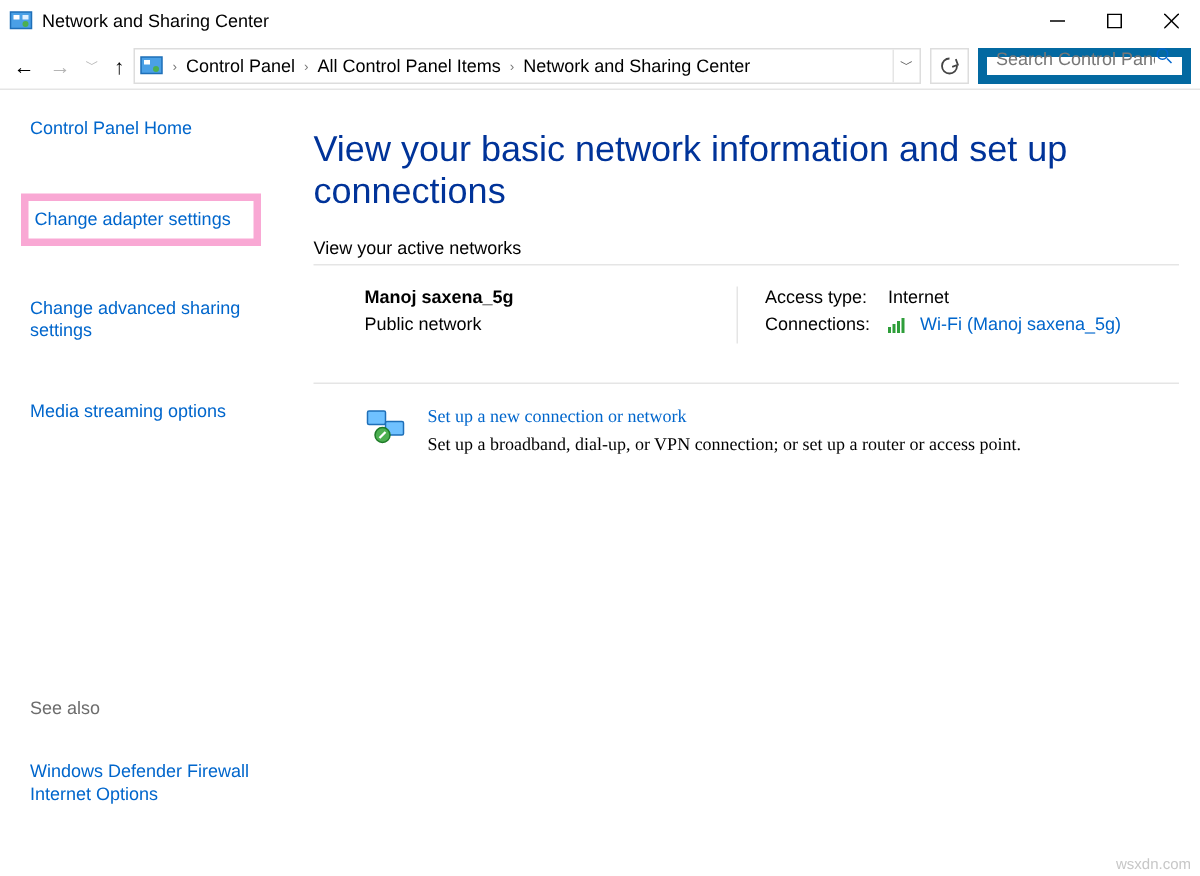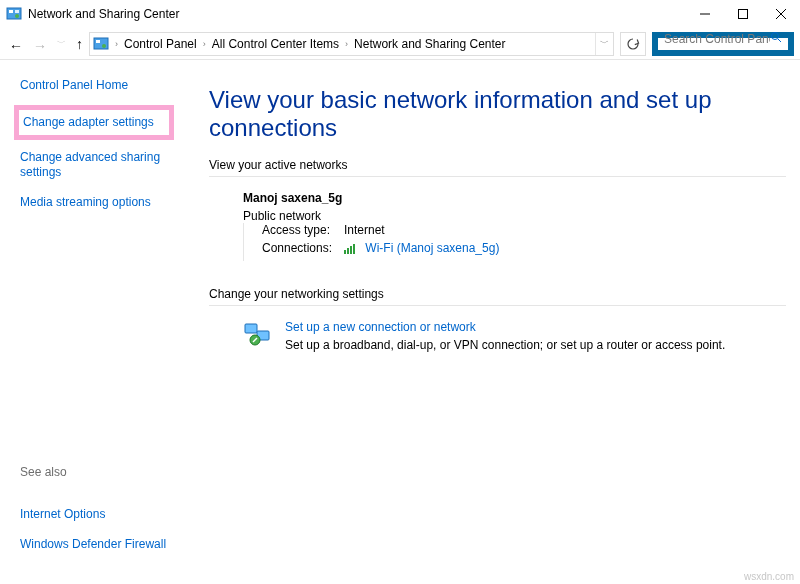--- a/index.html
+++ b/index.html
@@ -49,45 +49,45 @@
   .refresh-btn {
     border:1px solid #ddd; width:26px; height:24px; display:flex; align-items:center; justify-content:center;
   }
   .search {
     display:flex; align-items:flex-end;
     border:6px solid #0369a1; height:24px; width:142px; margin:0 6px 0 6px; padding:4px 6px;
     color:#777;
   }
   .search span:first-child { flex:1; white-space:nowrap; overflow:hidden; }
   .body-area { display:flex; height: calc(584px - 28px - 32px - 14px); }
-  .sidebar { width: 195px; padding: 18px 0 0 20px; display:flex; flex-direction:column;}
+  .sidebar { width: 195px; padding: 18px 0 0 20px; display:flex; flex-direction:column;gap:24px;}
   .sidebar a { color:#0066cc; text-decoration:none; display:block; margin-bottom: 15px; line-height:1.25;}
   .sidebar .highlighted {
     border: 5px solid #f9a8d4;
     padding: 5px 6px 5px 4px;
     margin-bottom: 10px; margin-left:-6px; margin-top:-3px;
     width: 160px;
   }
   .sidebar .seealso { margin-top:auto; padding-bottom: 18px;}
   .sidebar .seealso-hd { color:#6d6d6d; margin-bottom:28px; }
   .main { flex:1; padding: 14px 14px 0 14px; }
   .main h1 { color:#003399; font-weight:400; font-size:24px; margin:12px 0 16px 0;}
   .section-hd { color:#000; margin: 0 0 4px 0; font-size:12px; }
   .hr { border-bottom:1px solid #e5e5e5; margin-bottom:14px; }
-  .net-row { display:flex; padding-left: 34px; margin-bottom: 26px; flex-direction: column; }
+  .net-row { display:flex; padding-left: 34px; margin-bottom: 26px; }
   .net-left { width: 248px; }
   .net-left .name { font-weight:700; margin-bottom:4px;}
   .net-right { border-left:1px solid #e5e5e5; padding-left: 18px; }
   .kv { display:flex; margin-bottom:4px;}
   .kv .k { width:82px; }
   .kv .v { }
   .link { color:#0066cc; text-decoration:none;}
   .wifi-ico { display:inline-block; vertical-align:-2px; margin-right:4px;}
   .settings { padding-left: 34px;}
-  .setting { display:flex; gap:14px; margin-bottom:20px;}
+  .setting { display:flex; gap:14px; margin-bottom:20px;font-family:Liberation Serif, serif;}
   .setting .s-icon { width:28px; height:28px; flex-shrink:0;}
   .setting .s-body .s-title { display:block; margin-bottom:4px;}
   .watermark { position:absolute; bottom:2px; right:6px; color:#c7c7c7; font-size:10px;}
 </style>
 </head>
 <body>
 
 <div class="titlebar">
   <span class="icon">
     <svg width="16" height="16" viewBox="0 0 16 16">
@@ -128,21 +128,21 @@
     <span class="cp-icon">
       <svg width="16" height="16" viewBox="0 0 16 16">
           <rect x="1" y="2" width="14" height="11" fill="#4aa0e6" stroke="#1e6fb8"></rect>
           <rect x="3" y="4" width="4" height="3" fill="#fff"></rect>
           <circle cx="11" cy="10" r="2" fill="#4caf50"></circle>
         </svg>
     </span>
     <span class="sep">›</span>
     <span class="crumb">Control Panel</span>
     <span class="sep">›</span>
-    <span class="crumb">All Control Center Items</span>
+    <span class="crumb">All Control Panel Items</span>
     <span class="sep">›</span>
     <span class="crumb">Network and Sharing Center</span>
     <span class="end-sep">﹀</span>
   </div>
   <div class="refresh-btn">
     <svg width="14" height="14" viewBox="0 0 14 14">
         <path d="M7 2 a5 5 0 1 0 5 5" fill="none" stroke="#444" stroke-width="1.2"></path>
         <path d="M12 3 L12 7 L8 7" fill="none" stroke="#444" stroke-width="1.2" transform="rotate(-20 10 5)"></path>
       </svg>
   </div>
@@ -161,22 +161,22 @@
   <div class="sidebar">
     <a href="#">Control Panel Home</a>
     <div class="highlighted">
       <a href="#" style="margin:0;">Change adapter settings</a>
     </div>
     <a href="#">Change advanced sharing settings</a>
     <a href="#">Media streaming options</a>
 
     <div class="seealso">
       <div class="seealso-hd">See also</div>
+      <a href="#" style="margin-bottom:0;">Windows Defender Firewall</a>
       <a href="#">Internet Options</a>
-      <a href="#" style="margin-bottom:0;">Windows Defender Firewall</a>
     </div>
   </div>
 
   <div class="main">
     <h1>View your basic network information and set up connections</h1>
 
     <div class="section-hd">View your active networks</div>
     <div class="hr"></div>
 
     <div class="net-row">
@@ -199,21 +199,20 @@
                   <rect x="6" y="3" width="2" height="8" fill="#2e9e3a"></rect>
                   <rect x="9" y="1" width="2" height="10" fill="#2e9e3a"></rect>
                 </svg>
             </span>
             <a href="#" class="link">Wi-Fi (Manoj saxena_5g)</a>
           </span>
         </div>
       </div>
     </div>
 
-    <div class="section-hd">Change your networking settings</div>
     <div class="hr"></div>
 
     <div class="settings">
       <div class="setting">
         <div class="s-icon">
           <svg width="28" height="28" viewBox="0 0 28 28">
               <rect x="2" y="4" width="12" height="9" rx="1" fill="#6fc1ff" stroke="#1e6fb8"></rect>
               <rect x="14" y="11" width="12" height="9" rx="1" fill="#6fc1ff" stroke="#1e6fb8"></rect>
               <circle cx="12" cy="20" r="5" fill="#4caf50" stroke="#1e7a28"></circle>
               <line x1="10" y1="22" x2="14" y2="18" stroke="#fff" stroke-width="1.5"></line>

